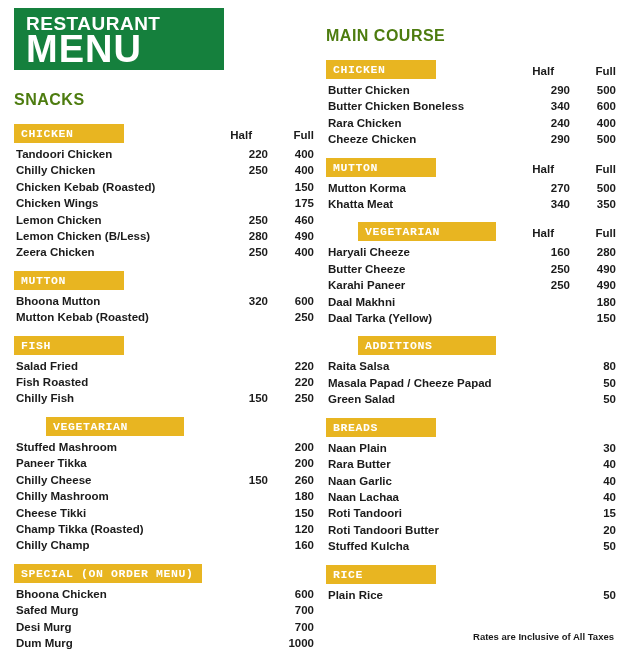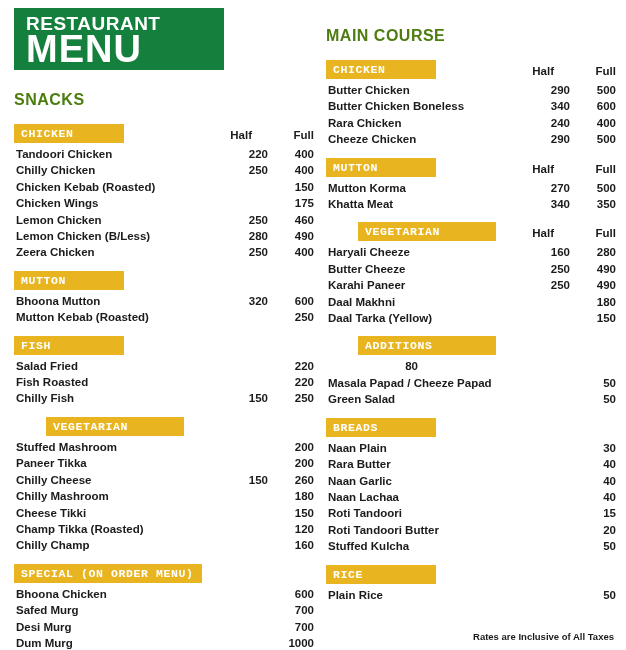--- a/index.html
+++ b/index.html
@@ -369,20 +369,21 @@
           <div class="half"></div>
           <div class="full">150</div>
         </div>
         <div class="cat-row">
           <div class="cat-bar wide">ADDITIONS</div>
           <div class="cat-head-spacer"></div>
           <div class="hdr hdr-half"></div>
           <div class="hdr hdr-full"></div>
         </div>
         <div class="item">
+          <div class="name">Raita Salsa</div>
           <div class="half"></div>
           <div class="full">80</div>
         </div>
         <div class="item">
           <div class="name">Masala Papad / Cheeze Papad</div>
           <div class="half"></div>
           <div class="full">50</div>
         </div>
         <div class="item">
           <div class="name">Green Salad</div>

